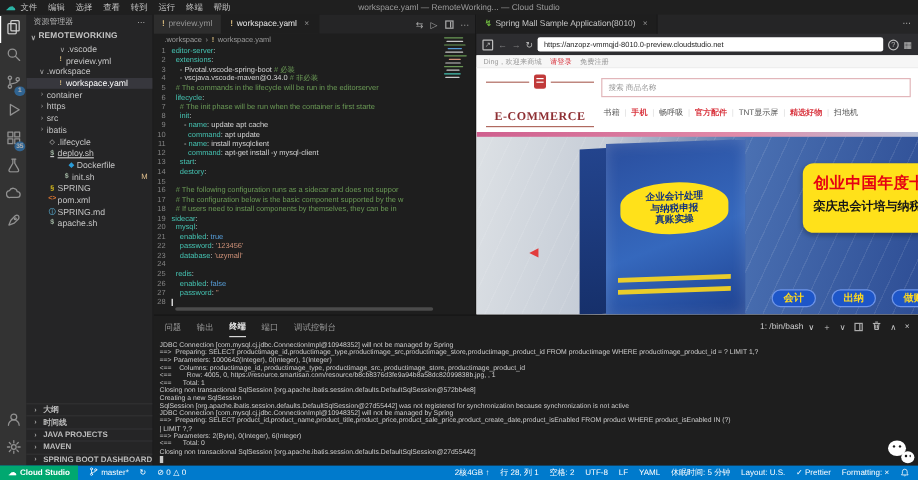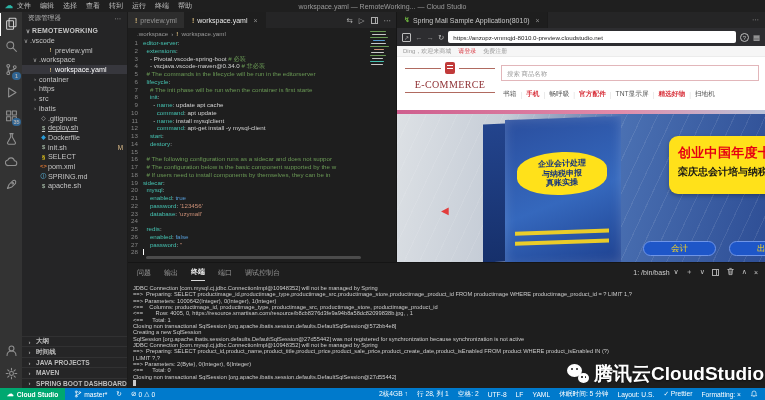--- a/index.html
+++ b/index.html
@@ -64,41 +64,41 @@
 .bb-help{width:9px;height:9px;border:1px solid #bdbdbd;border-radius:50%;font-size:6px;line-height:8px;text-align:center}
 .page{position:absolute;left:0;top:34px;width:369px;height:216px;background:#fff;overflow:hidden}
 .site-top{height:11px;background:#f6f6f6;border-bottom:1px solid #ececec;display:flex;align-items:center;gap:7px;padding:0 6px;font-size:6px;color:#9a9a9a}
 .site-top .login{color:#d9353f}
 .site-head{position:relative;height:53px;background:#fff}
 .logo{position:absolute;left:8px;top:5px;width:90px;text-align:center;color:#8e2f33}
 .logo-row{display:flex;align-items:center;gap:4px;justify-content:center}
 .logo-line{flex:1;height:1px;background:#b06a60}
 .logo-ic{width:10px;height:12px;background:#c13a3a;border-radius:2px;position:relative}
 .logo-ic::before{content:"";position:absolute;left:2px;top:3px;right:2px;height:1px;background:#fff;box-shadow:0 3px 0 #fff}
-.logo-text{font-family:"Liberation Serif",serif;font-weight:400;font-size:10px;letter-spacing:.4px;margin-top:5px}
+.logo-text{font-family:"Liberation Serif",serif;font-weight:700;font-size:10px;letter-spacing:.4px;margin-top:18px}
 .logo-under{height:1px;background:#b06a60;margin-top:2px}
 .searchbox{position:absolute;left:104px;top:8px;width:258px;height:16px;border:1px solid #e2b6ba;font-size:6.4px;padding:0 5px;color:#333;background:#fff}
 .searchbox::placeholder{color:#9a9a9a}
 .site-nav{position:absolute;left:102px;top:33px;right:0;display:flex;align-items:center;font-size:6.7px;color:#555;white-space:nowrap;overflow:hidden}
 .sn-item{padding:0 4px}
 .sn-item.hot{color:#d9353f;font-weight:700}
 .sn-sep{color:#ddd}
 .banner{position:absolute;left:0;top:64px;width:369px;height:152px;background:linear-gradient(100deg,#dde1e5 0%,#c6cdd7 28%,#8899bb 44%,#4a70b2 58%,#2e4e95 100%);overflow:hidden}
 .banner-top{position:absolute;left:0;top:0;width:100%;height:4px;background:linear-gradient(90deg,#cf5f8e,#e18ba9 60%,#b9c3d9)}
 .streaks{position:absolute;inset:0;background:repeating-linear-gradient(115deg,rgba(255,255,255,.09) 0 1px,transparent 1px 14px)}
 .bookback{position:absolute;left:86px;top:14px;width:22px;height:138px;background:linear-gradient(180deg,#23448d,#16306b);transform:skewY(-3deg)}
 .book{position:absolute;left:108px;top:8px;width:116px;height:146px;background:linear-gradient(160deg,#2a4e9e 0%,#3568bd 55%,#1e4190 100%);transform:skewY(-2deg);box-shadow:inset 0 0 12px rgba(255,255,255,.18)}
 .book-badge{position:absolute;left:12px;top:34px;width:90px;border-radius:50% / 42%;background:#ffe11a;padding:7px 2px;text-align:center;color:#14337e;font-weight:800;font-size:8px;line-height:9.5px}
 .bstrip{position:absolute;left:10px;width:94px;height:3.5px;background:#ffd91c;opacity:.9}
 .prev-arrow{position:absolute;left:44px;top:96px;color:#e23c3c;font-size:10px;line-height:10px}
 .promo-card{position:absolute;left:272px;top:26px;width:112px;height:58px;background:#ffe11a;border-radius:9px;padding:8px 0 0 9px;box-shadow:0 2px 4px rgba(0,0,0,.25)}
 .pc1{color:#e60012;font-size:13px;font-weight:900;white-space:nowrap;letter-spacing:.3px}
 .pc2{color:#161616;font-size:10px;font-weight:800;white-space:nowrap;margin-top:3px}
 .pills{position:absolute;left:246px;top:131px;display:flex;gap:13px}
-.pill{height:15px;background:#1e56c8;border:1px solid #6f95e8;border-radius:9px;color:#ffd91c;font-weight:400;font-size:8.5px;display:flex;align-items:center;justify-content:center;padding:0 27px;white-space:nowrap}
+.pill{height:15px;background:#1e56c8;border:1px solid #6f95e8;border-radius:9px;color:#ffd91c;font-weight:700;font-size:8.5px;display:flex;align-items:center;justify-content:center;padding:0 9px;white-space:nowrap}
 
 .panel{left:128px;top:262px;width:637px;height:126px;background:#1e1e1e;border-top:1px solid #151515;z-index:2}
 .ptabs{height:19px;display:flex;align-items:center;gap:13px;padding-left:9px;font-size:7px;color:#9a9a9a}
 .ptab{padding:3px 0}
 .ptab.active{color:#e9e9e9;font-weight:700;border-bottom:1px solid #d8d8d8}
 .pctrl{position:absolute;right:7px;top:4px;display:flex;align-items:center;gap:7px;font-size:7px;color:#c7c7c7}
 .shell-dd{display:flex;align-items:center;gap:4px;color:#cfcfcf}
 .term{position:absolute;left:5px;top:22px;right:2px;bottom:2px;font-family:"DejaVu Sans Mono",monospace;font-size:5.7px;line-height:6.35px;color:#cdcdcd;white-space:pre;overflow:hidden}
 .tcursor{display:inline-block;width:3.4px;height:5.4px;background:#c9c9c9}
 
@@ -207,21 +207,21 @@
   <aside class="abs sidebar">
     <div class="sb-head">
       <span>资源管理器</span>
       <span>⋯</span>
     </div>
     <div class="tree" id="tree">
         <div class="tree-row root" style="padding-left: 2px;">
           <span class="tr-arrow">∨</span>
           <span>REMOTEWORKING</span>
         </div>
-        <div class="tree-row" style="padding-left: 0;">
+        <div class="tree-row" style="padding-left: 26px;">
           <span class="tr-arrow">∨</span>
           <span>.vscode</span>
         </div>
         <div class="tree-row" style="padding-left: 16px;">
           <span class="tr-arrow"></span>
           <span class="tr-icon fi-yaml">!</span>
           <span>preview.yml</span>
         </div>
         <div class="tree-row" style="padding-left: 9px;">
           <span class="tr-arrow">∨</span>
@@ -244,42 +244,42 @@
           <span class="tr-arrow">›</span>
           <span>src</span>
         </div>
         <div class="tree-row" style="padding-left: 9px;">
           <span class="tr-arrow">›</span>
           <span>ibatis</span>
         </div>
         <div class="tree-row" style="padding-left: 9px;">
           <span class="tr-arrow"></span>
           <span class="tr-icon fi-git">◇</span>
-          <span>.gitignore</span>
+          <span>.lifecycle</span>
         </div>
         <div class="tree-row" style="padding-left: 9px; text-decoration: underline;">
           <span class="tr-arrow"></span>
           <span class="tr-icon fi-sh">$</span>
           <span>deploy.sh</span>
         </div>
-        <div class="tree-row" style="padding-left: 9px;">
+        <div class="tree-row" style="padding-left: 9px; margin-left: 16px;">
           <span class="tr-arrow"></span>
           <span class="tr-icon fi-docker">◆</span>
           <span>Dockerfile</span>
         </div>
-        <div class="tree-row" style="padding-left: 9px;">
+        <div class="tree-row" style="padding-left: 9px; margin-left: 12px;">
           <span class="tr-arrow"></span>
           <span class="tr-icon fi-sh">$</span>
           <span>init.sh</span>
           <span class="tr-badge">M</span>
         </div>
         <div class="tree-row" style="padding-left: 9px;">
           <span class="tr-arrow"></span>
           <span class="tr-icon fi-license">§</span>
-          <span>SELECT</span>
+          <span>SPRING</span>
         </div>
         <div class="tree-row" style="padding-left: 9px;">
           <span class="tr-arrow"></span>
           <span class="tr-icon fi-xml">&lt;&gt;</span>
           <span>pom.xml</span>
         </div>
         <div class="tree-row" style="padding-left: 9px;">
           <span class="tr-arrow"></span>
           <span class="tr-icon fi-md">ⓘ</span>
           <span>SPRING.md</span>
@@ -526,16 +526,15 @@
           </svg>
         </span>
       </span>
   </footer>
 
   <div class="watermark">
     <span class="wm-ic">
       <span class="wm-b1"></span>
         <span class="wm-b2"></span>
     </span>
-    <span>腾讯云CloudStudio</span>
   </div>
 
 </div>
 
 </body></html>

